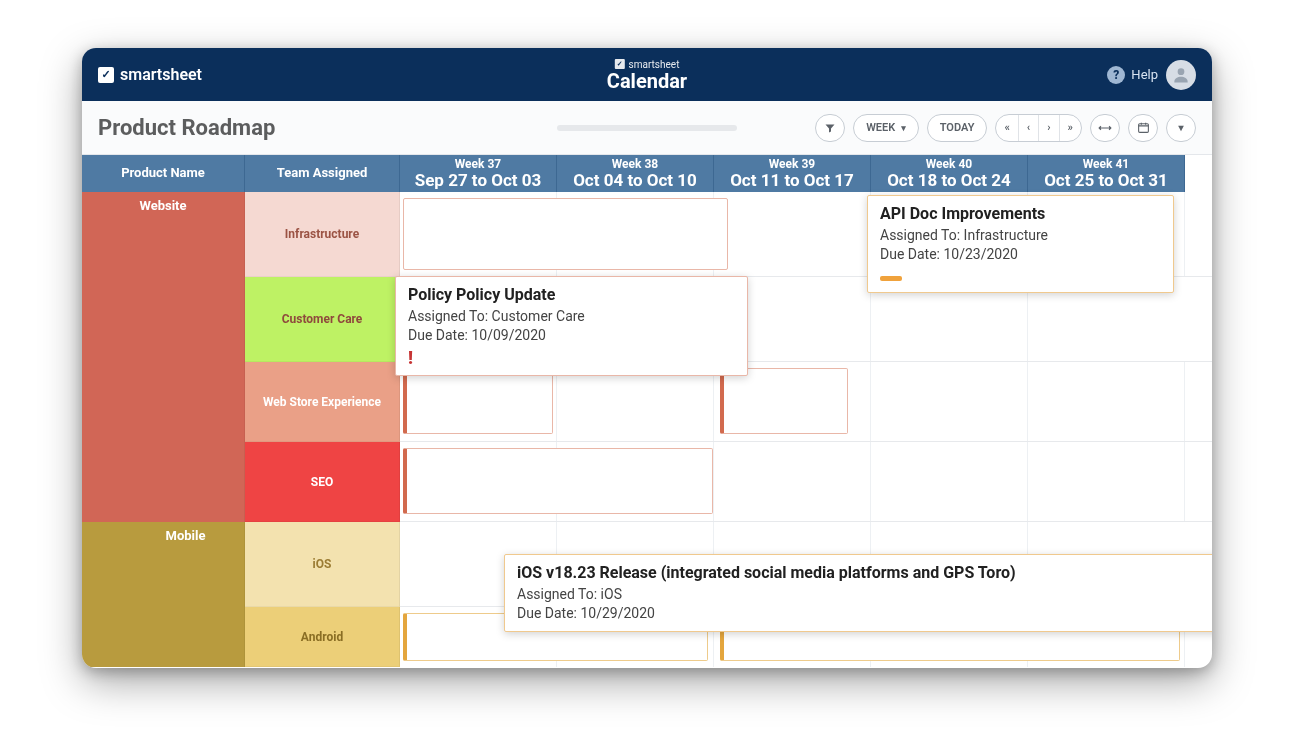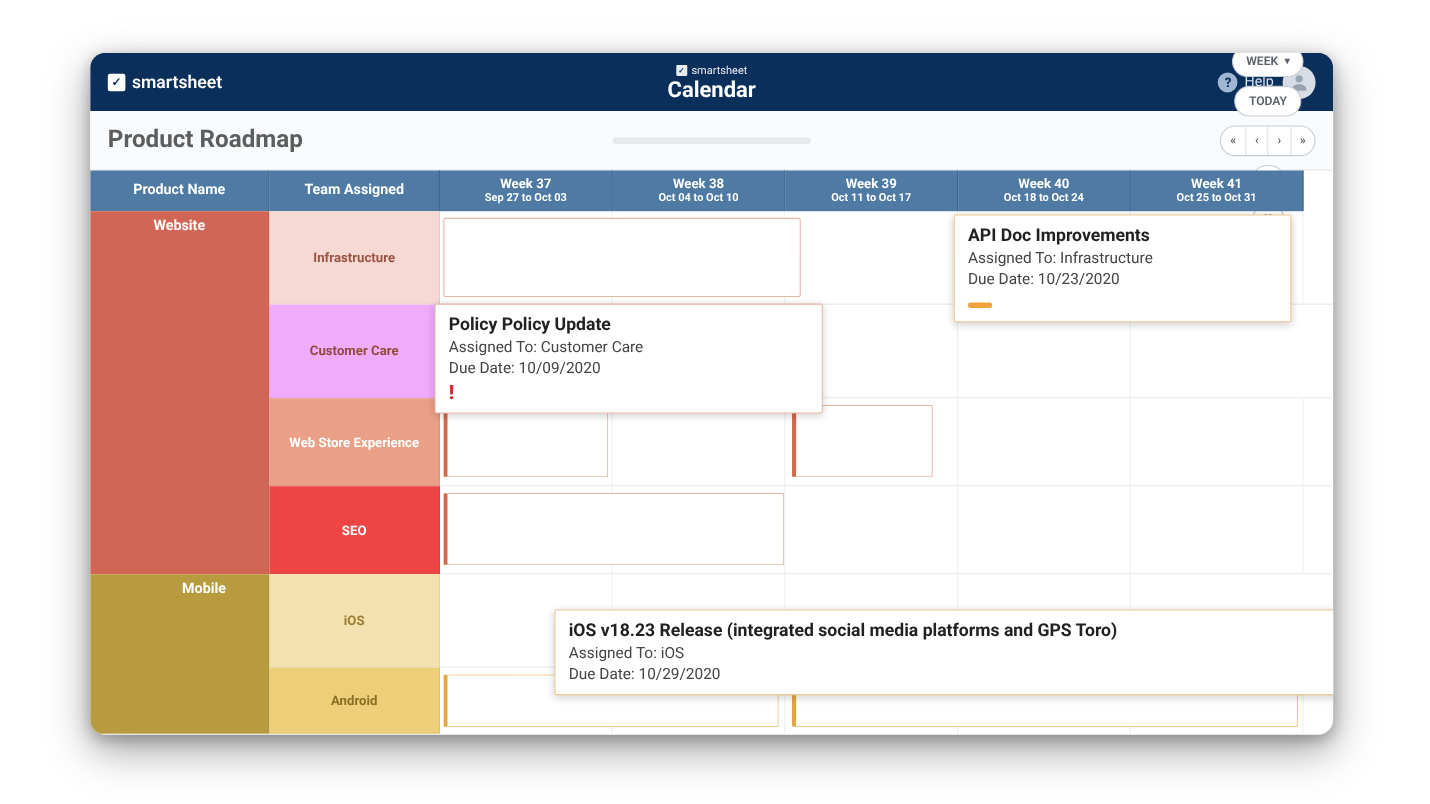--- a/index.html
+++ b/index.html
@@ -56,21 +56,21 @@
     display:flex; align-items:center; justify-content:space-between;
     padding: 0 16px;
     border-bottom:1px solid #e4e7eb;
     background:#fafbfc;
   }
   .page-title { font-size:22px; font-weight:700; color:#5c5d5e; }
   .scroll-indicator {
     position:absolute; left:50%; transform:translateX(-50%);
     width:180px;height:6px;background:#e6e8eb;border-radius:3px;
   }
-  .toolbar-controls { display:flex;align-items:center;gap:8px;flex-direction:column; }
+  .toolbar-controls { display:flex;align-items:center;gap:8px; }
   .pill, .pill-group, .pill-icon {
     height: 28px;
     border-radius: 14px;
     background:#fff;
     border:1px solid #c7cdd4;
     display:flex;align-items:center;justify-content:center;
     color:#5b6168;font-size:11px;font-weight:600;
   }
   .pill-icon { width:30px; }
   .pill { padding:0 12px; gap:6px;}
@@ -90,21 +90,21 @@
   .col-header-row {
     display:grid;
     grid-template-columns: 163px 155px 157px 157px 157px 157px 157px;
     height:37px;
   }
   .col-header {
     background:#4f7aa3;color:#fff;font-size:12px;font-weight:700;
     display:flex;flex-direction:column;align-items:center;justify-content:center;
     border-right:1px solid #3d6892;text-align:center;line-height:1.1;
   }
-  .col-header .sub { font-size:10px; font-weight:700; margin-top:0px;}
+  .col-header .sub { font-size:17px; font-weight:700; margin-top:0px;}
   .col-header.two-line .main { }
   .col-header.single { font-size:13px; }
 
   .body-row {
     display:grid;
     grid-template-columns: 163px 155px 1fr;
     position:relative;
   }
   .product-cell {
     display:flex;align-items:flex-start;justify-content:center;
@@ -114,21 +114,21 @@
   .product-website { background:#d16656; }
   .product-mobile  { background:#b89b3e;padding-left:45px; }
 
   .team-cell {
     font-size:12px;font-weight:700;text-align:center;
     display:flex;align-items:center;justify-content:center;
     border-right:1px solid rgba(0,0,0,0.06);
     border-bottom:1px solid rgba(0,0,0,0.04);
   }
   .team-infrastructure { background:#f5d9d2;color:#9b5344;height:85px; }
-  .team-customer       { background:#f0abfc;color:#8f4a3c;height:85px; }
+  .team-customer       { background:#bef264;color:#8f4a3c;height:85px; }
   .team-webstore       { background:#eaa087;color:#fff;height:80px; }
   .team-seo            { background:#ef4444;color:#fff;height:80px; }
   .team-ios            { background:#f3e2af;color:#9b7c33;height:85px; }
   .team-android        { background:#eccf78;color:#8a6e24;height:60px; }
 
   .lane-area {
     position:relative;
     display:grid;
     grid-template-columns: repeat(5, 157px);
     border-bottom:1px solid #e7e9ec;

